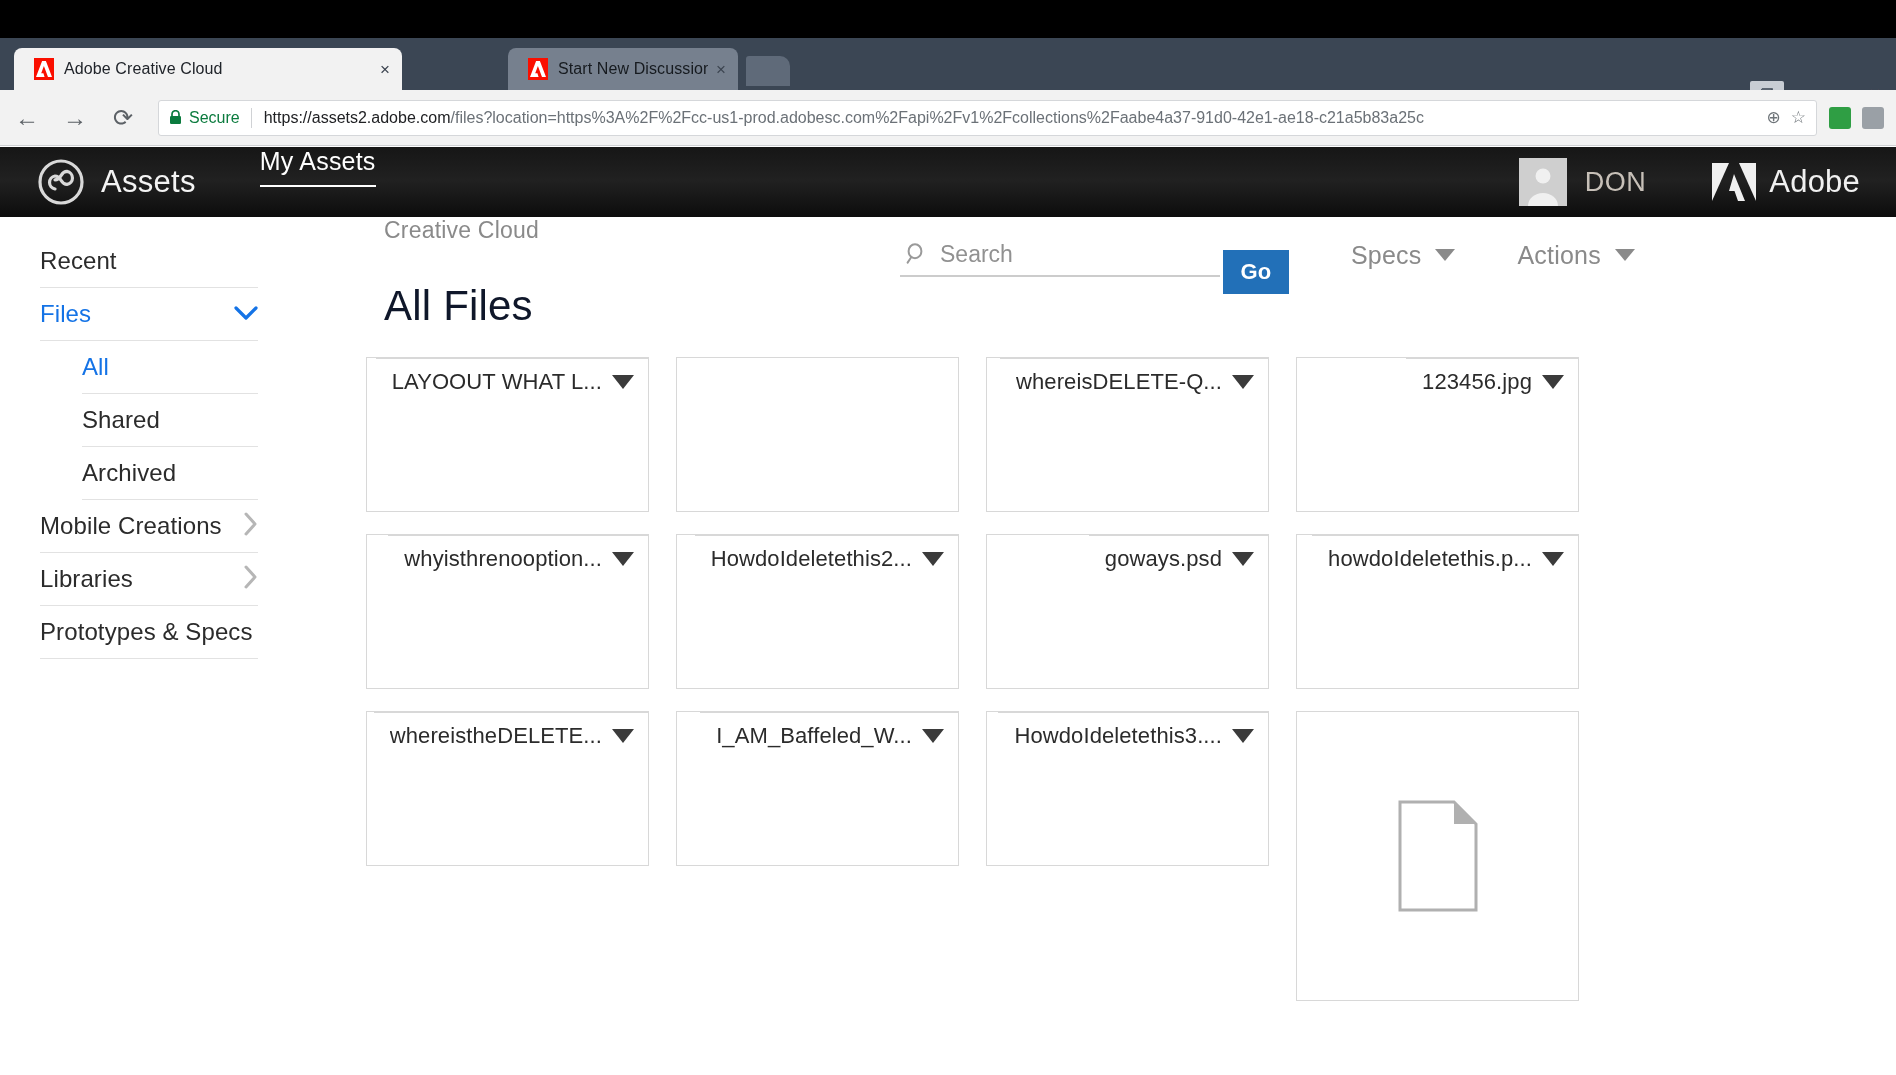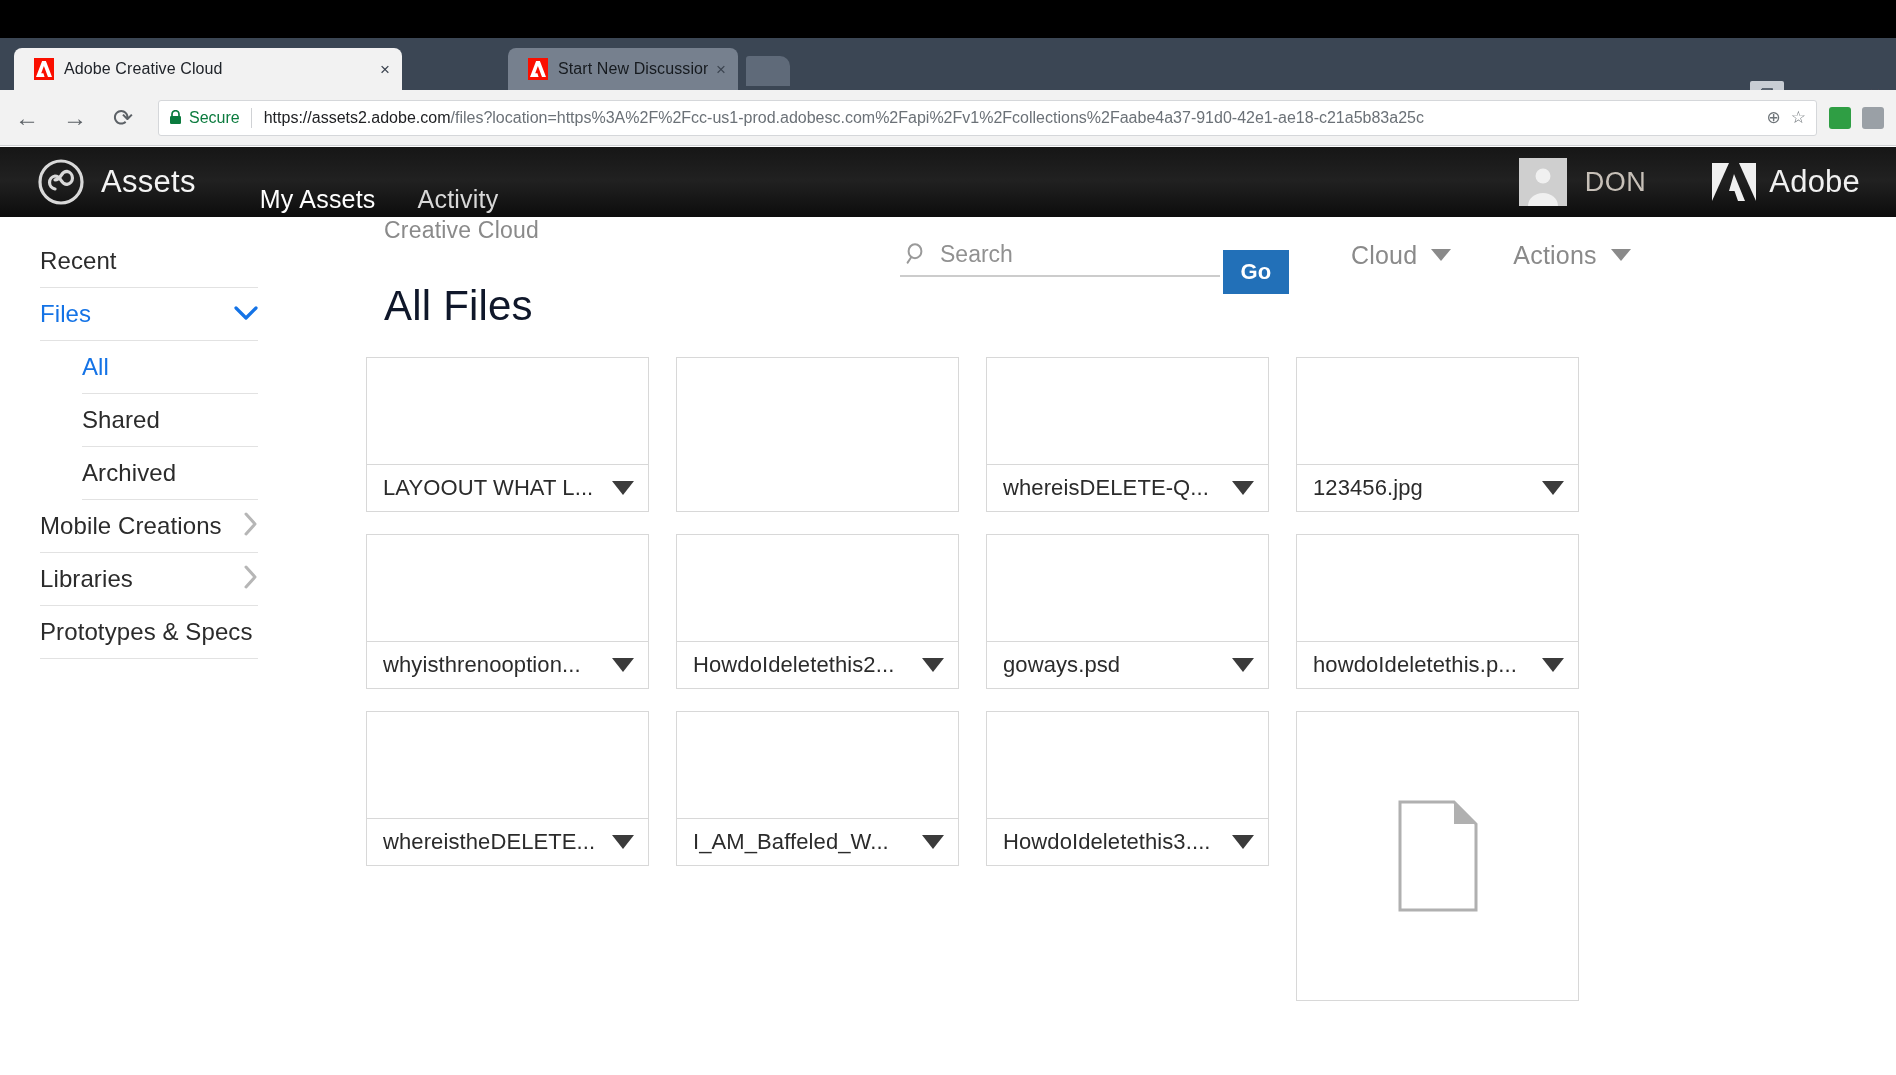--- a/index.html
+++ b/index.html
@@ -196,24 +196,25 @@
   }
   .app-title {
     font-size: 31px;
     color: #f4f4f4;
     margin-left: 17px;
     font-weight: 400;
     letter-spacing: 0.3px;
   }
   .header-nav {
     display: flex;
-    align-items: flex-end;
+    align-items: flex-start;
     margin-left: 64px;
     gap: 42px;
     height: 100%;
+    flex-direction: column;
   }
   .header-nav-item {
     font-size: 25px;
     color: #d8d8d8;
     position: relative;
     padding-bottom: 3px;
     letter-spacing: 0.2px;
   }
   .header-nav-item.active { color: #ffffff; }
   .header-nav-item.active::after {
@@ -378,21 +379,21 @@
     grid-template-columns: repeat(4, 283px);
     gap: 22px 27px;
   }
   .file-card {
     width: 283px;
     height: 155px;
     border: 1px solid #d8d8d8;
     background: #ffffff;
     box-sizing: border-box;
     display: flex;
-    flex-direction: column;
+    flex-direction: row;
     position: relative;
   }
   .card-thumb {
     flex: 1 1 auto;
     position: relative;
     display: flex;
     align-items: center;
     justify-content: center;
     overflow: hidden;
   }
@@ -608,21 +609,21 @@
             <svg width="22" height="22" viewBox="0 0 22 22">
                 <ellipse cx="9" cy="8.2" rx="6.4" ry="7" fill="none" stroke="#9a9a9a" stroke-width="2"></ellipse>
                 <line x1="5.2" y1="14.2" x2="1.6" y2="19.6" stroke="#9a9a9a" stroke-width="2" stroke-linecap="round"></line>
               </svg>
           </span>
           <input class="search-field" type="text" placeholder="Search" style="">
         </div>
         <button class="go-btn">Go</button>
 
         <div class="menu-btn">
-          <span>Cloud</span>
+          <span>Specs</span>
           <span class="menu-caret"></span>
         </div>
         <div class="menu-btn">
           <span>Actions</span>
           <span class="menu-caret"></span>
         </div>
       </div>
 
       <div id="file-grid">
 

